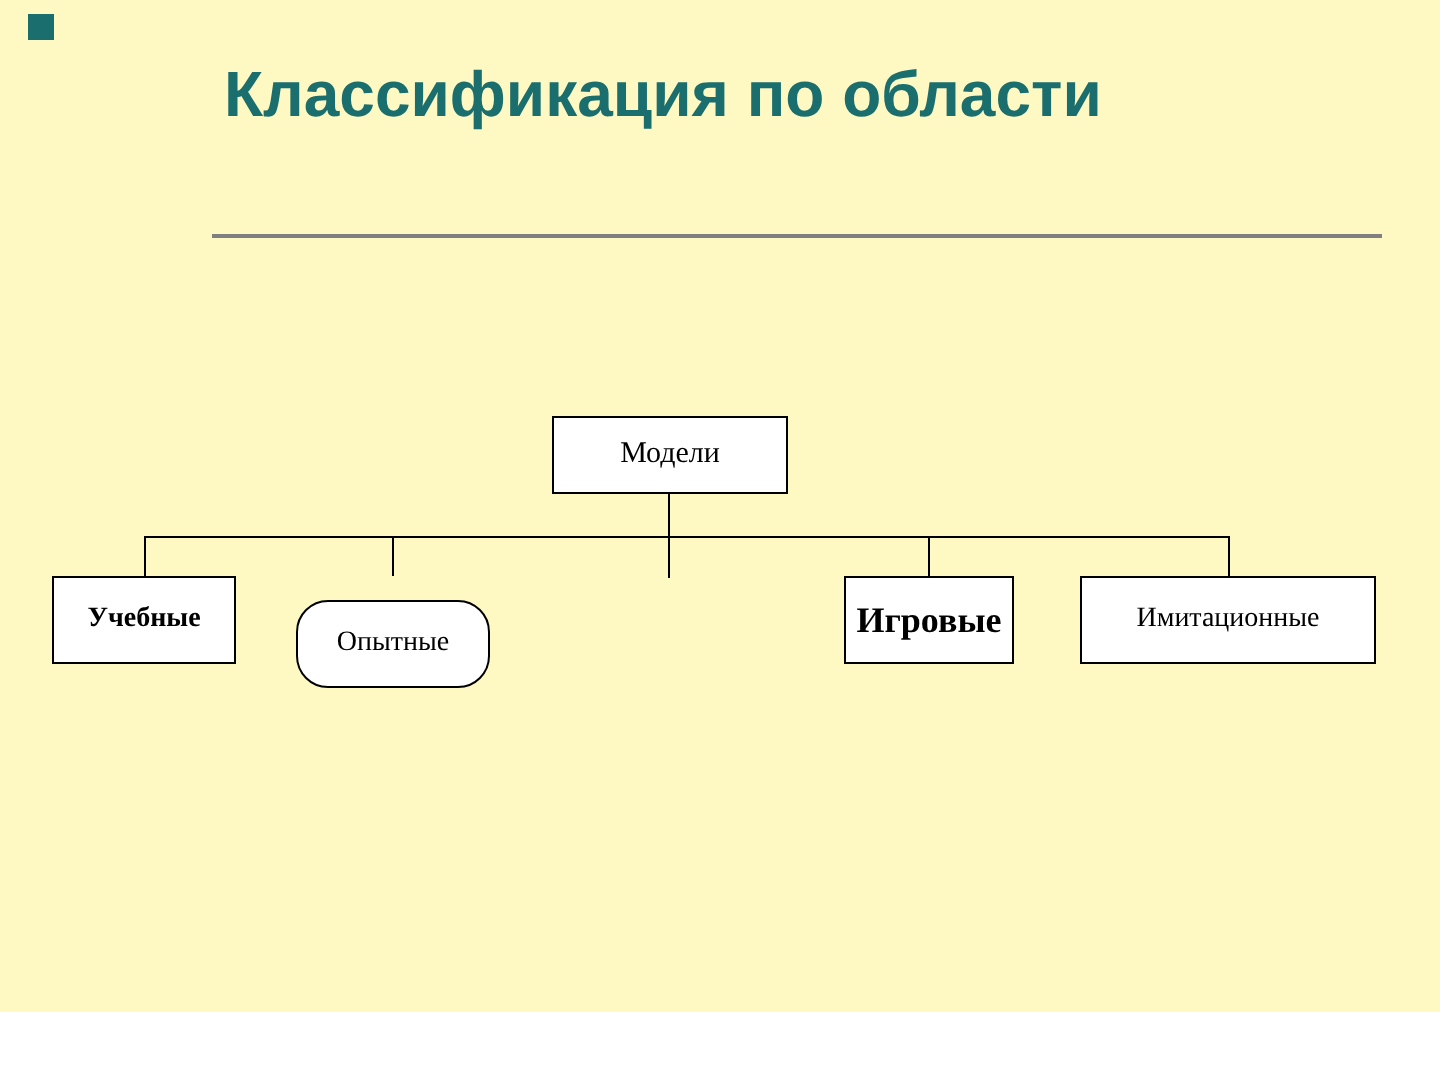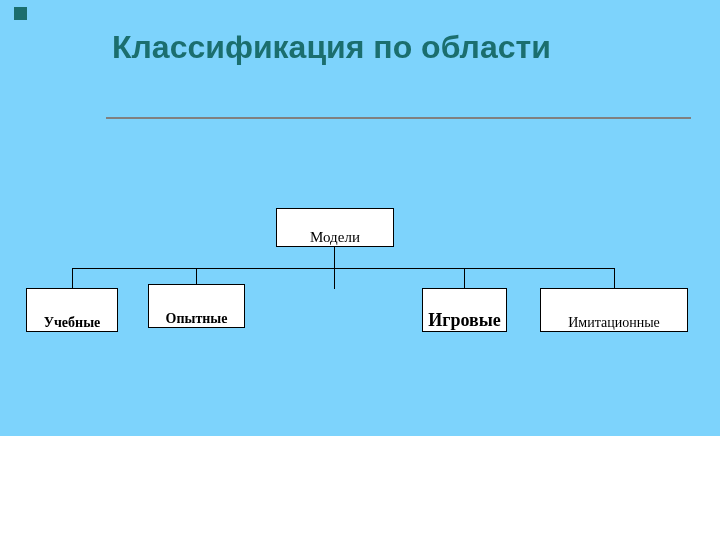--- a/index.html
+++ b/index.html
@@ -2,21 +2,21 @@
 <html><head>
 <meta charset="utf-8">
 <style>
   html, body { margin: 0; padding: 0; }
   body {
     width: 720px; height: 540px;
     background: #ffffff;
     font-family: "Liberation Sans", sans-serif;
     overflow: hidden;
   }
-  #slide { position: relative; width: 720px; height: 436px; background: #7dd3fc; }
+  #slide { position: relative; width: 720px; height: 506px; background: #fef9c3; }
 
   .deco-square {
     position: absolute; left: 14px; top: 7px;
     width: 13px; height: 13px;
   }
 
   .title {
     position: absolute; left: 112px; top: 26px; width: 560px;
     font-size: 32px; font-weight: bold; line-height: 42px;
     letter-spacing: 0px;
@@ -27,30 +27,30 @@
     position: absolute; left: 106px; top: 117px;
     width: 585px; height: 2px;
   }
 
   
   .dbox {
     position: absolute;
     box-sizing: border-box;
     border: 1px solid #000;
     background: #fff;
-    display: flex; align-items: flex-end; justify-content: center;
+    display: flex; align-items: center; justify-content: center;
     text-align: center;
     font-family: "Liberation Serif", serif;
     color: #000;
   }
   .dbox .label { display: inline-block; }
 
   .box-root     { left: 276px; top: 208px; width: 118px; height: 39px; font-size: 15px; font-weight: normal; }
   .box-child-0  { left: 26px;  top: 288px; width: 92px;  height: 44px; font-size: 14px; font-weight: bold; }
-  .box-child-1  { left: 148px; top: 284px; width: 97px;  height: 44px; font-size: 14px; font-weight: bold; }
+  .box-child-1  { left: 148px; top: 300px; width: 97px;  height: 44px; font-size: 14px; font-weight: normal; border-radius: 16px; }
   .box-child-2  { left: 275px; top: 289px; width: 118px; height: 43px; font-size: 14px; font-weight: normal; line-height: 19px; }
   .box-child-2 .label { max-width: 100px; }
   .box-child-3  { left: 422px; top: 288px; width: 85px;  height: 44px; font-size: 18px; font-weight: bold; }
   .box-child-4  { left: 540px; top: 288px; width: 148px; height: 44px; font-size: 14px; font-weight: normal; }
 
   
   .conn { position: absolute; background: #000; }
   .conn-root-stub  { left: 334px; top: 246px; width: 1px;   height: 22px; }
   .conn-rail       { left: 72px;  top: 268px; width: 543px; height: 1px;  }
   .conn-drop-0     { left: 72px;  top: 268px; width: 1px;   height: 20px; }

